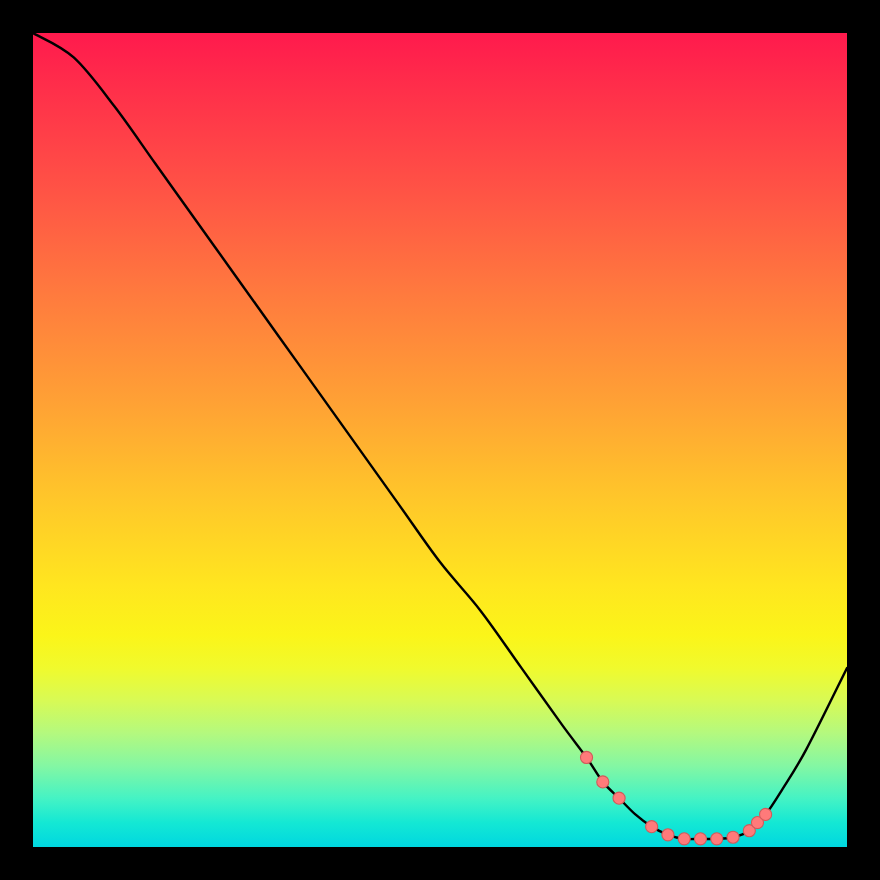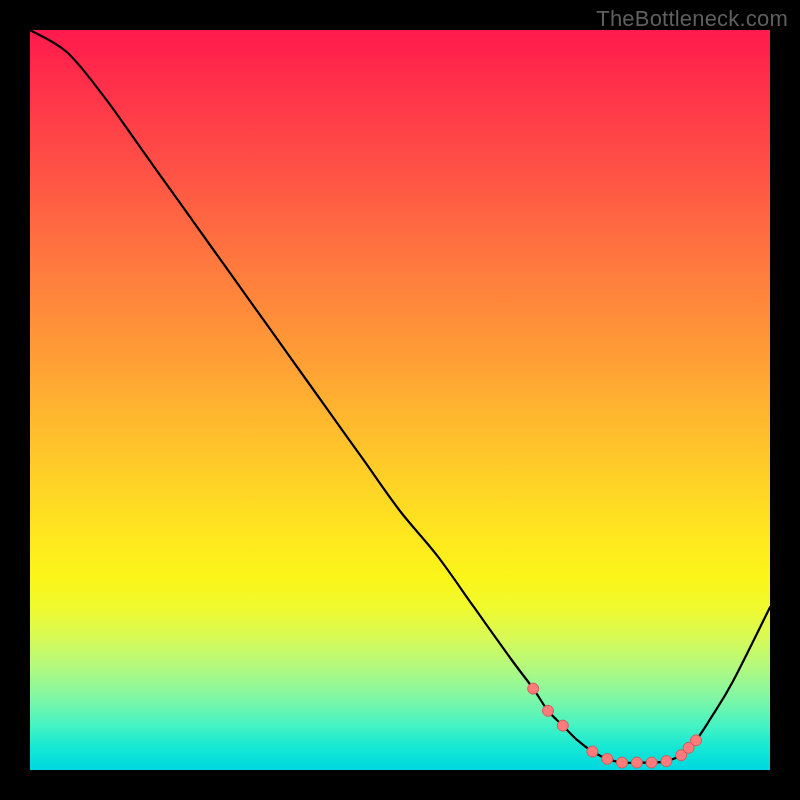--- a/index.html
+++ b/index.html
@@ -47,21 +47,20 @@
   svg.curve {
     position: absolute;
     left: 0; top: 0;
     width: 100%; height: 100%;
   }
 </style>
 </head>
 <body>
 <div class="wrap">
 
-  <div class="attribution">TheBottleneck.com</div>
 
   <div class="plot">
     <svg class="curve" viewBox="0 0 740 740" preserveAspectRatio="none">
 
       <path id="curve-path" fill="none" stroke="#000000" stroke-width="2.2" stroke-linecap="round" stroke-linejoin="round" d="M 0 0 C 6.17 3.70, 24.67 11.10, 37.00 22.20 C 49.33 33.30, 61.67 50.57, 74.00 66.60 C 86.33 82.63, 98.67 101.13, 111.00 118.40 C 123.33 135.67, 135.67 152.93, 148.00 170.20 C 160.33 187.47, 172.67 204.73, 185.00 222.00 C 197.33 239.27, 209.67 256.53, 222.00 273.80 C 234.33 291.07, 246.67 308.33, 259.00 325.60 C 271.33 342.87, 283.67 360.13, 296.00 377.40 C 308.33 394.67, 320.67 411.93, 333.00 429.20 C 345.33 446.47, 357.67 464.97, 370.00 481.00 C 382.33 497.03, 394.67 509.37, 407.00 525.40 C 419.33 541.43, 431.67 559.93, 444.00 577.20 C 456.33 594.47, 471.13 615.43, 481.00 629.00 C 490.87 642.57, 497.03 649.97, 503.20 658.60 C 509.37 667.23, 513.07 674.63, 518.00 680.80 C 522.93 686.97, 527.87 690.67, 532.80 695.60 C 537.73 700.53, 542.67 706.08, 547.60 710.40 C 552.53 714.72, 557.47 718.42, 562.40 721.50 C 567.33 724.58, 572.27 727.05, 577.20 728.90 C 582.13 730.75, 587.07 731.98, 592.00 732.60 C 596.93 733.22, 601.87 732.60, 606.80 732.60 C 611.73 732.60, 616.67 732.85, 621.60 732.60 C 626.53 732.35, 631.47 732.35, 636.40 731.12 C 641.33 729.89, 646.27 728.65, 651.20 725.20 C 656.13 721.75, 661.07 716.57, 666.00 710.40 C 670.93 704.23, 674.63 698.07, 680.80 688.20 C 686.97 678.33, 693.13 669.70, 703.00 651.20 C 712.87 632.70, 733.83 589.53, 740.00 577.20"></path>
 
       <g id="markers">
           <circle cx="503.20" cy="658.60" r="5.5" fill="#ff7a7a" stroke="#d15a5a" stroke-width="1"></circle>
           <circle cx="518.00" cy="680.80" r="5.5" fill="#ff7a7a" stroke="#d15a5a" stroke-width="1"></circle>
           <circle cx="532.80" cy="695.60" r="5.5" fill="#ff7a7a" stroke="#d15a5a" stroke-width="1"></circle>

